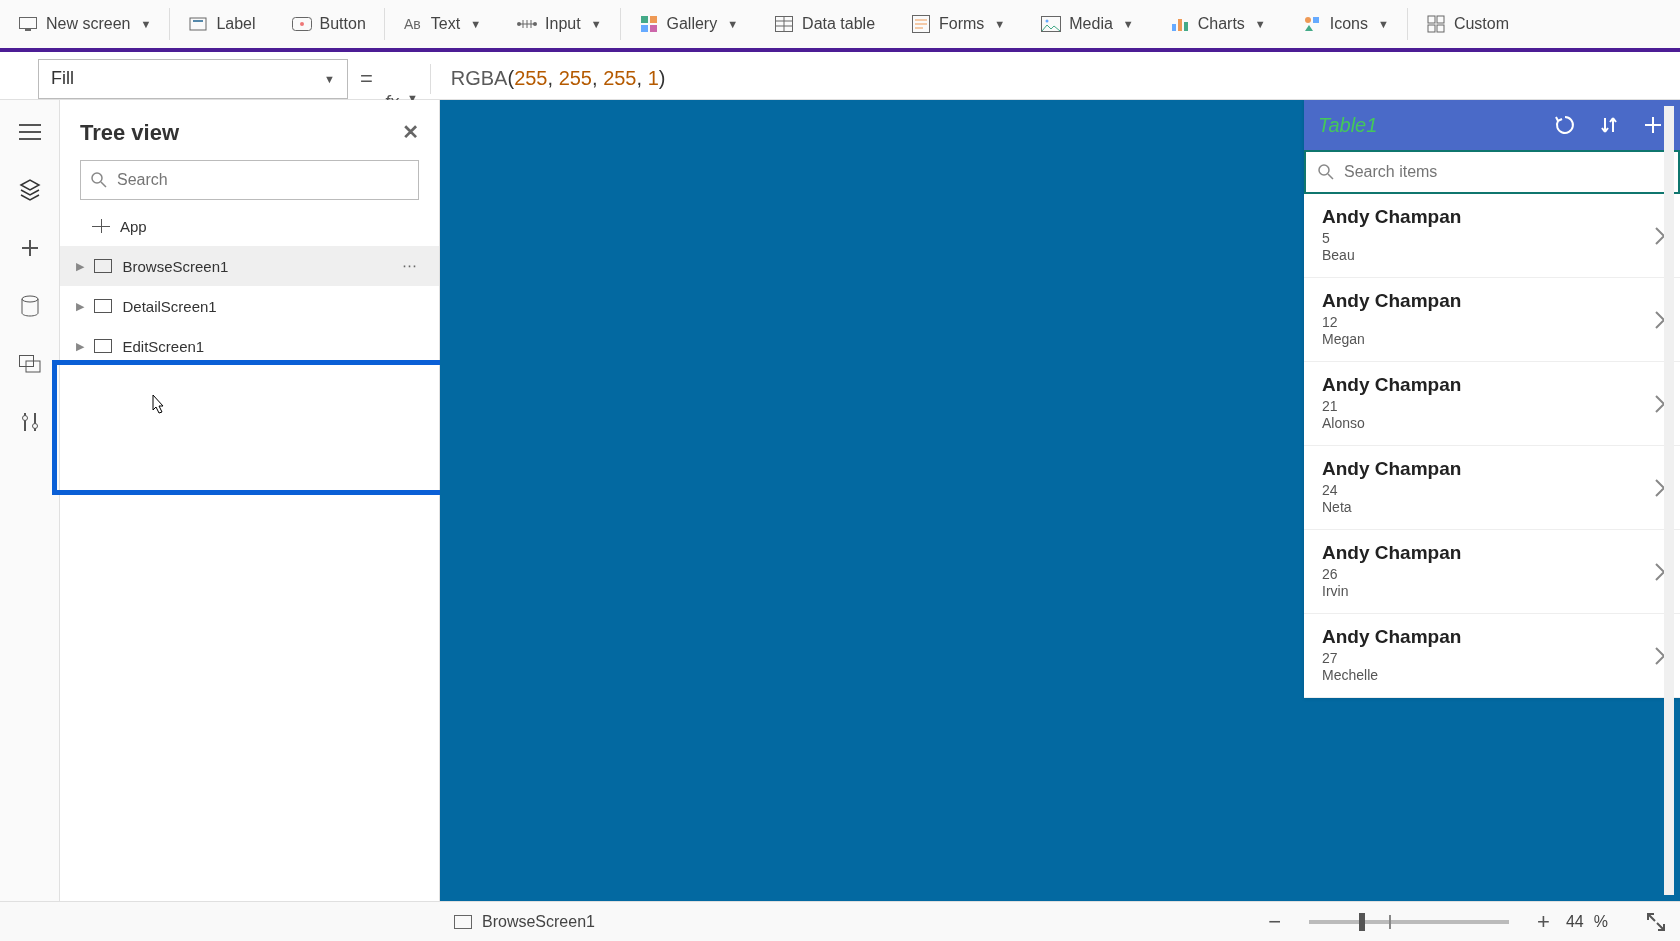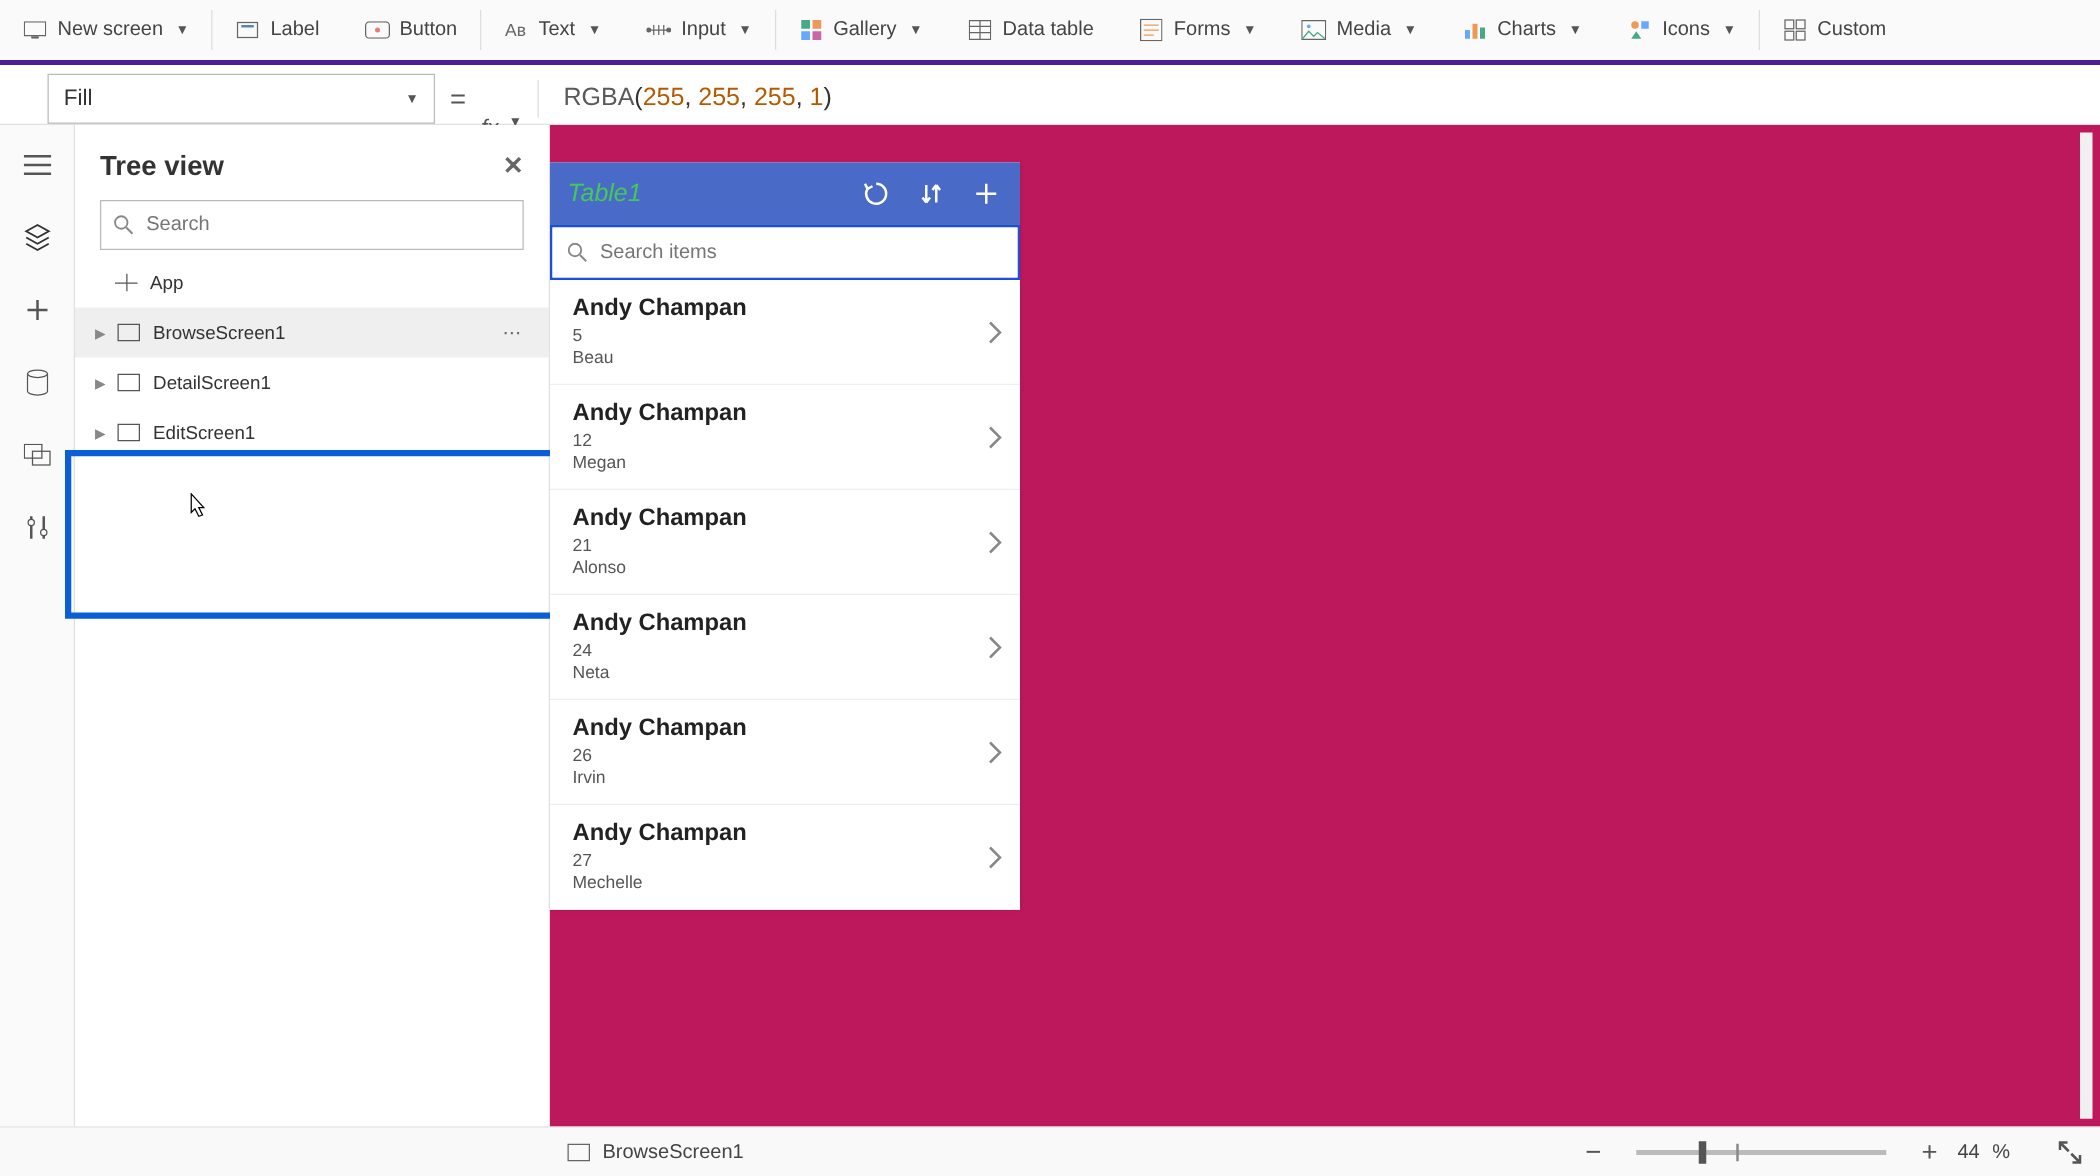--- a/index.html
+++ b/index.html
@@ -41,26 +41,26 @@
 .tree-row.selected { background: #efefef; }
 .tree-row .ellipsis { margin-left: auto; color: #666; letter-spacing: 2px; }
 .tree-icon { width: 18px; height: 14px; border: 1.5px solid #555; display: inline-block; }
 .app-icon { width: 18px; height: 14px; display: inline-block; position: relative; }
 .app-icon::before, .app-icon::after { content: ""; position: absolute; background: #555; }
 .app-icon::before { width: 100%; height: 1px; top: 7px; }
 .app-icon::after { width: 1px; height: 100%; left: 9px; }
 .highlight-box { position: absolute; border: 5px solid #0a5fd6; left: -8px; top: 260px; width: 410px; height: 135px; pointer-events: none; }
 
 
-.canvas { flex: 1; position: relative; background: #be185d; display: flex; justify-content: flex-start; align-items: flex-start; padding-top: 30px; overflow: hidden; }
+.canvas { flex: 1; position: relative; background: #0369a1; display: flex; justify-content: flex-end; align-items: flex-start; overflow: hidden; }
 .phone { width: 376px; background: #fff; box-shadow: 0 0 4px rgba(0,0,0,0.15); }
 .phone-header { height: 50px; background: #4a6ac8; display: flex; align-items: center; padding: 0 14px; color: #fff; }
 .phone-title { color: #44c85a; font-size: 20px; font-weight: 400; flex: 1; font-style: italic; }
 .phone-header-icon { width: 26px; height: 26px; margin-left: 18px; display: flex; align-items: center; justify-content: center; cursor: pointer; }
-.phone-search { border: 2px solid #1d4ed8; margin: 0 0 0 0; }
+.phone-search { border: 2px solid #0f766e; margin: 0 0 0 0; }
 .phone-search-inner { display: flex; align-items: center; height: 40px; padding: 0 12px; gap: 10px; color: #888; background: #fff; }
 .phone-search-inner input { border: none; outline: none; font-size: 16px; flex: 1; }
 .gallery-item { border-bottom: 1px solid #eee; position: relative; padding: 12px 16px 14px 18px; }
 .gallery-item .title { font-size: 19px; font-weight: 600; color: #222; }
 .gallery-item .line2 { font-size: 14px; color: #555; margin-top: 2px; }
 .gallery-item .line3 { font-size: 14px; color: #555; margin-top: 1px; }
 .gallery-item .chev { position: absolute; right: 14px; top: 50%; transform: translateY(-50%); color: #777; cursor: pointer; }
 
 
 .canvas-scroll { position: absolute; right: 6px; top: 6px; bottom: 6px; width: 10px; background: #f0f0f0; }

